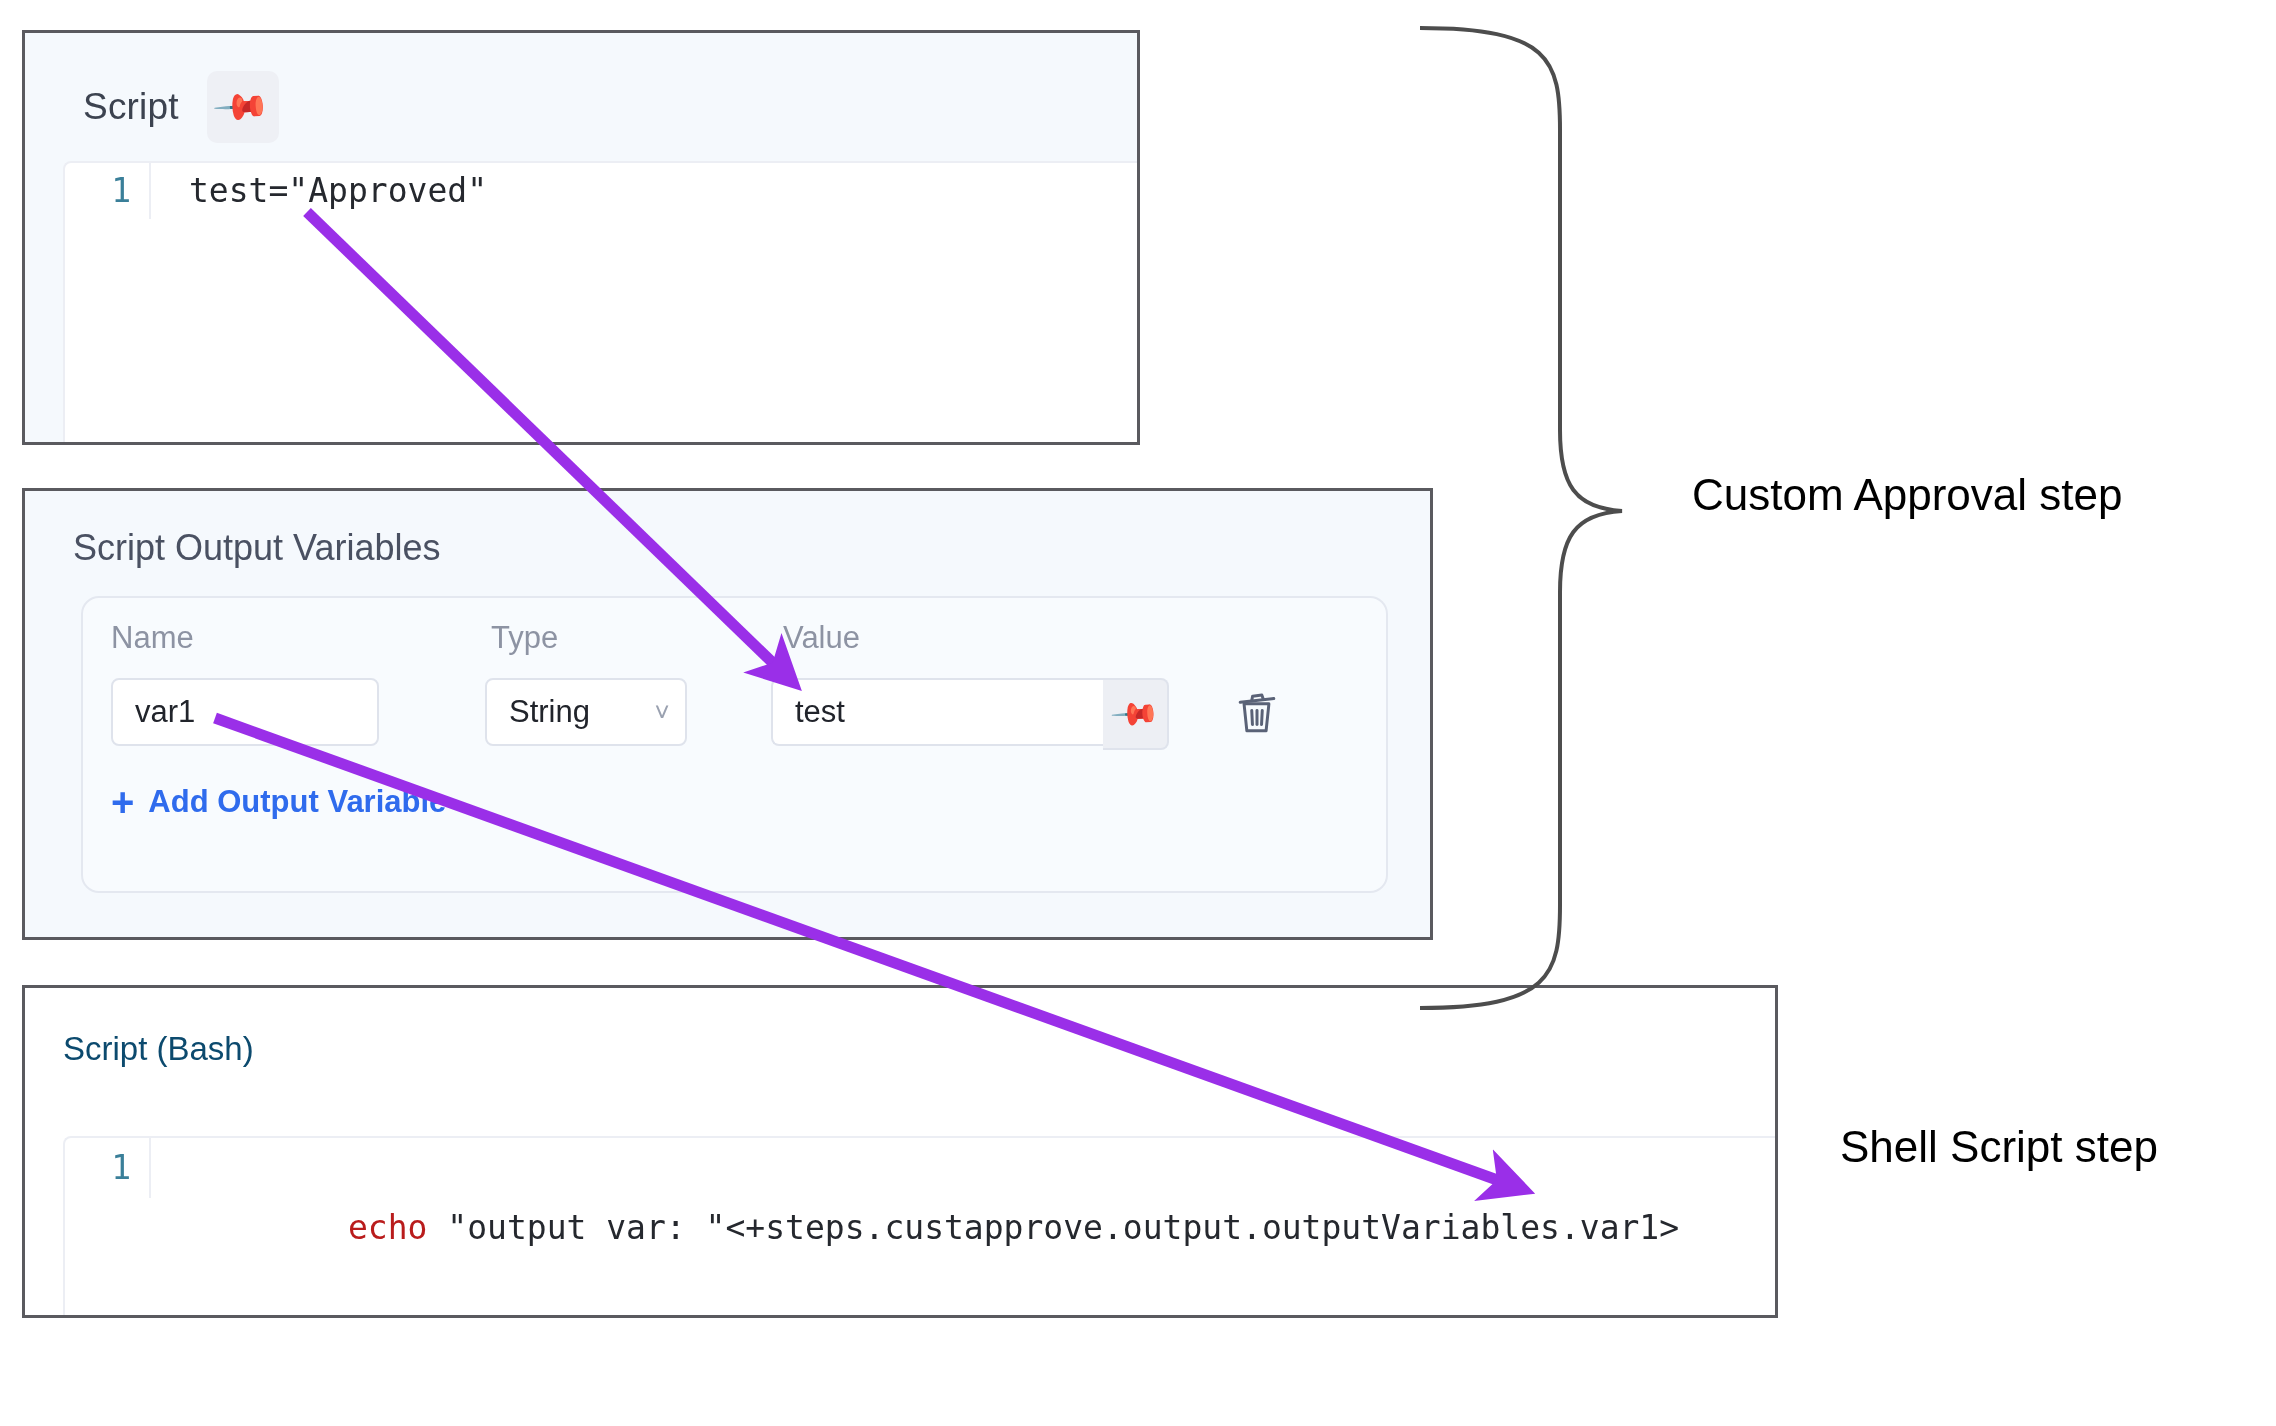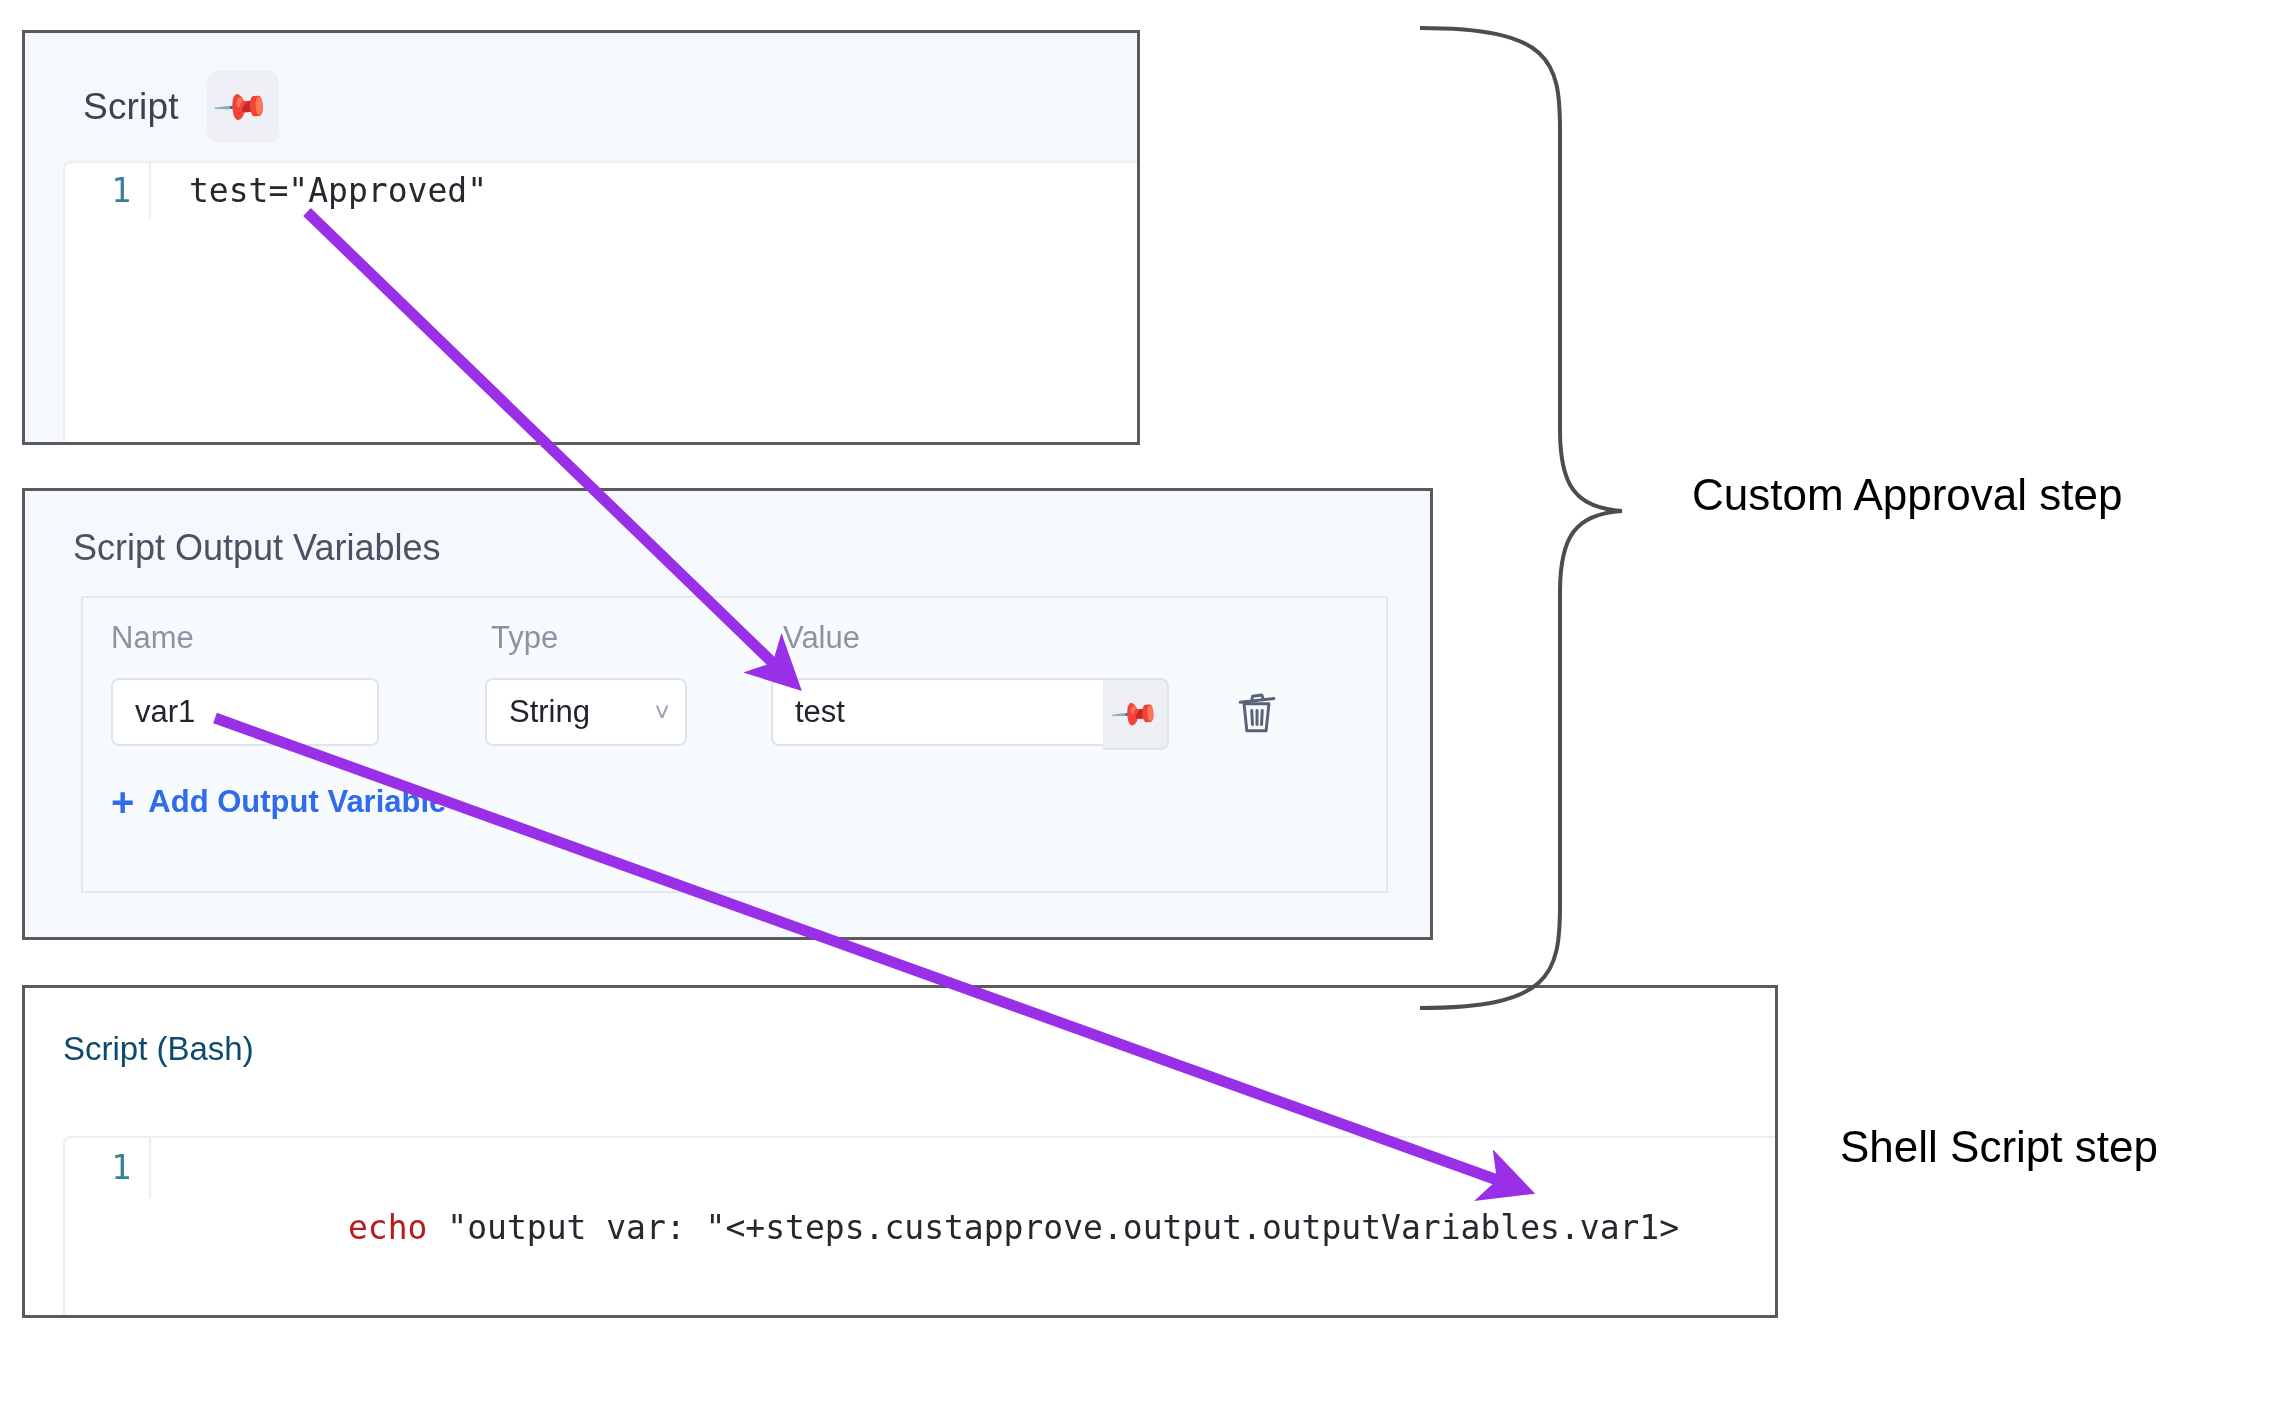--- a/index.html
+++ b/index.html
@@ -111,21 +111,21 @@
     color: #4a5162;
   }
   .sov-card {
     position: absolute;
     left: 56px;
     top: 105px;
     right: 42px;
     bottom: 44px;
     background: #f8fbfe;
     border: 2px solid #e4e8f0;
-    border-radius: 2px;
+    border-radius: 18px;
   }
   .sov-labels {
     position: absolute;
     top: 22px;
     left: 0;
     right: 0;
     height: 46px;
   }
   .col-label {
     position: absolute;

